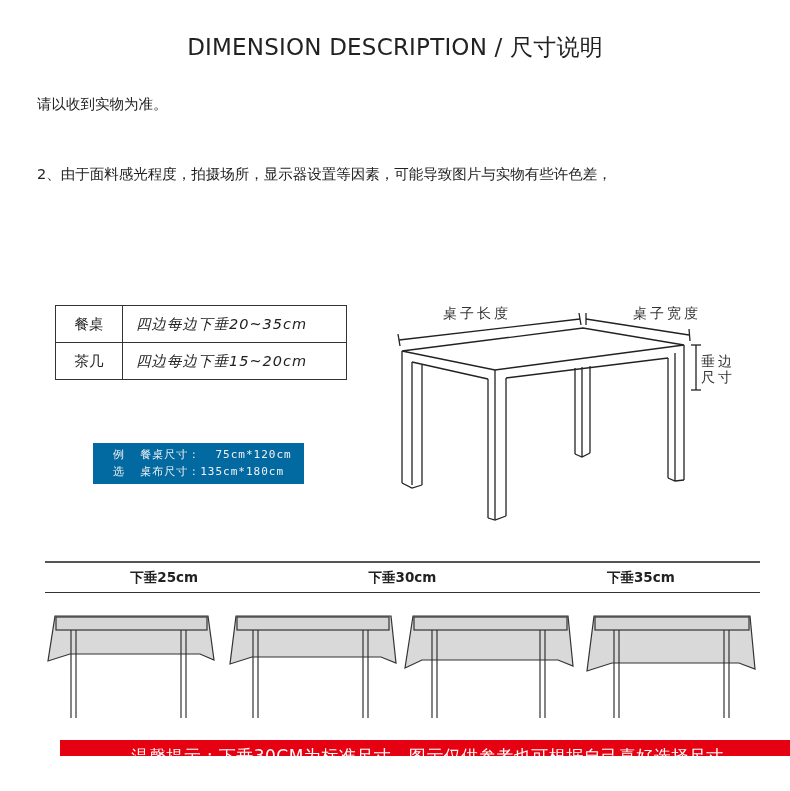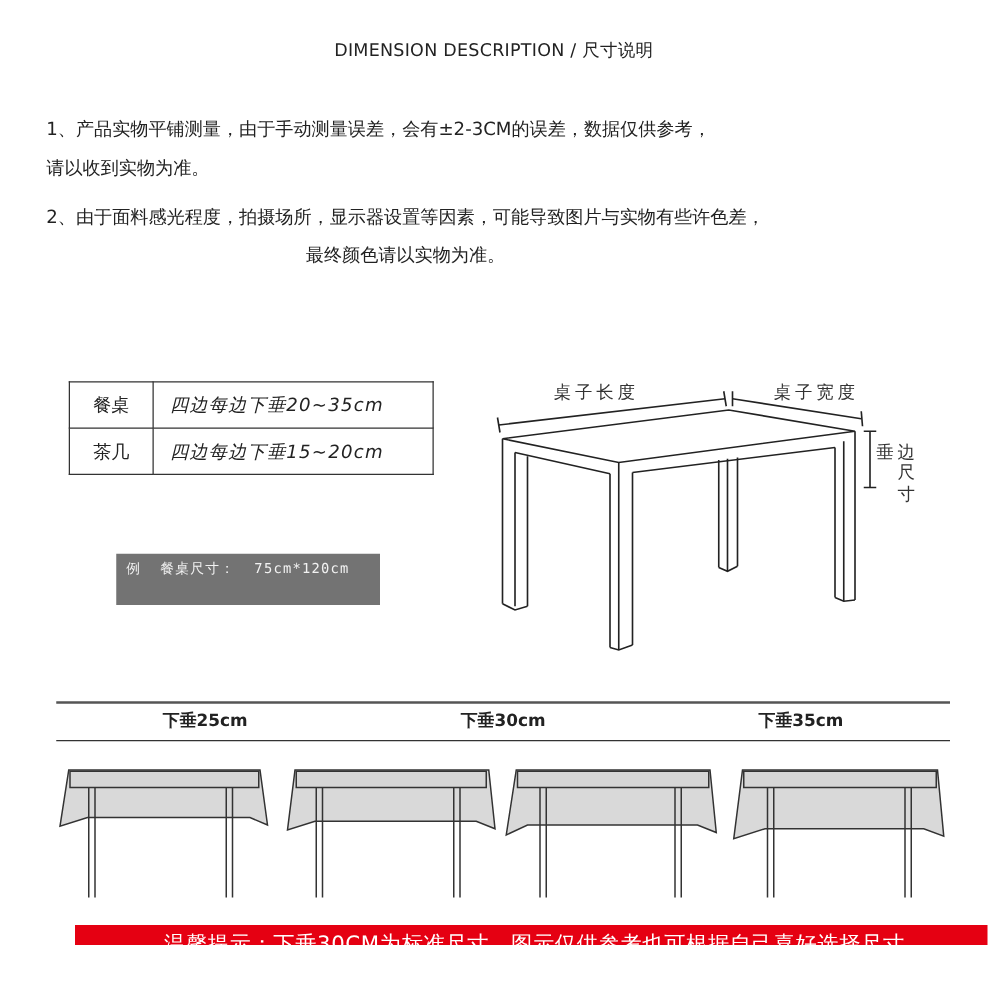--- a/index.html
+++ b/index.html
@@ -2,40 +2,40 @@
 <html><head>
 <meta charset="utf-8">
 <style>
   html, body { margin: 0; padding: 0; }
   body {
     width: 790px; height: 791px; background: #ffffff; position: relative; overflow: hidden;
     font-family: "DejaVu Sans", "Liberation Sans", sans-serif; color: #222;
   }
   .title {
     position: absolute; left: 0; top: 32px; width: 790px; text-align: center;
-    font-size: 14px; color: #222; letter-spacing: 0.2px;
+    font-size: 23px; color: #222; letter-spacing: 0.2px;
   }
   .note { position: absolute; left: 37px; font-size: 14.5px; color: #222; line-height: 31px; }
   .note1 { top: 89px; }
   .note2 { top: 159px; text-align: center; }
 
   
   .size-table {
     position: absolute; left: 55px; top: 305px; width: 292px; border-collapse: collapse;
     border: 1.5px solid #333;
   }
   .size-table td {
     border: 1px solid #333; height: 36px; font-size: 14.5px; color: #222; padding: 0;
   }
   .size-table td.type { width: 66px; text-align: center; }
   .size-table td.range { padding-left: 13px; letter-spacing: 1px; font-style: italic; }
 
   .example-box {
-    position: absolute; left: 93px; top: 443px; width: 211px; height: 41px; background: #737373;
-    color: #f2f2f2; font-size: 11px; letter-spacing: 1px; line-height: 17px; padding: 3px 0 0 8px;
+    position: absolute; left: 93px; top: 443px; width: 211px; height: 41px; background: #0369a1;
+    color: #f2f2f2; font-size: 11px; letter-spacing: 1px; line-height: 17px; padding: 3px 0 0 20px;
     box-sizing: border-box; font-family: "DejaVu Sans Mono", "Liberation Mono", monospace;
   }
   .example-box .row { white-space: pre; }
 
   .diagram { position: absolute; left: 385px; top: 285px; }
   .diag-label {
     position: absolute; font-size: 14px; color: #333; letter-spacing: 3px;
     font-family: "DejaVu Serif", "Liberation Serif", serif;
   }
 
@@ -52,43 +52,42 @@
     position: absolute; left: 24px; top: 740px; width: 735px; height: 16px; background: #e50012;
     color: #fff; font-size: 17px; text-align: center; line-height: 32px; letter-spacing: 0.5px; margin-left: 36px;
   }
 </style>
 </head>
 <body>
 
 <div class="title">DIMENSION DESCRIPTION / 尺寸说明</div>
 
 <div class="note note1">
-  <div>1、产品实物平铺测量，由于手动测量误差，会有±2-3CM的误差，数据仅供参考，</div>
   <div>请以收到实物为准。</div>
 </div>
 <div class="note note2">
   <div>2、由于面料感光程度，拍摄场所，显示器设置等因素，可能导致图片与实物有些许色差，</div>
-  <div>最终颜色请以实物为准。</div>
 </div>
 
 <table class="size-table">
   <tbody>
       <tr>
     <td class="type">餐桌</td>
     <td class="range">四边每边下垂20~35cm</td>
   </tr>
   <tr>
     <td class="type">茶几</td>
     <td class="range">四边每边下垂15~20cm</td>
   </tr>
 </tbody>
   </table>
 
 <div class="example-box">
   <div class="row">例  餐桌尺寸：  75cm*120cm</div>
+  <div class="row">选  桌布尺寸：135cm*180cm</div>
 </div>
 
 <div class="diagram">
   <svg width="350" height="250" viewBox="0 0 350 250">
     <g fill="none" stroke="#222" stroke-width="1.3">
 
       <line x1="14" y1="55" x2="195" y2="34"></line>
       <line x1="13" y1="49" x2="15" y2="61"></line>
       <line x1="194" y1="28" x2="196" y2="40"></line>
 
@@ -117,23 +116,23 @@
       <polyline points="283,193 290,196 299,195"></polyline>
       <line x1="290" y1="68" x2="290" y2="196"></line>
 
       <line x1="190" y1="83" x2="190" y2="169"></line>
       <line x1="205" y1="81" x2="205" y2="168"></line>
       <line x1="197" y1="82" x2="197" y2="172"></line>
       <polyline points="190,169 197,172 205,168"></polyline>
     </g>
   </svg>
   <div class="diag-label" style="left:58px; top:20px;">桌子长度</div>
-  <div class="diag-label" style="left:234px; top:20px;">桌子宽度</div>
+  <div class="diag-label" style="left:248px; top:20px;">桌子宽度</div>
   <div class="diag-label" style="left:316px; top:68px;">垂边</div>
-  <div class="diag-label" style="left:333px; top:84px;">尺寸</div>
+  <div class="diag-label" style="left:316px; top:84px;">尺寸</div>
 </div>
 
 <div class="drop-header">
   <div class="cell">下垂25cm</div>
   <div class="cell">下垂30cm</div>
   <div class="cell">下垂35cm</div>
 </div>
 
 <div class="tables-row">
   <svg width="740" height="125" viewBox="0 0 740 125">

